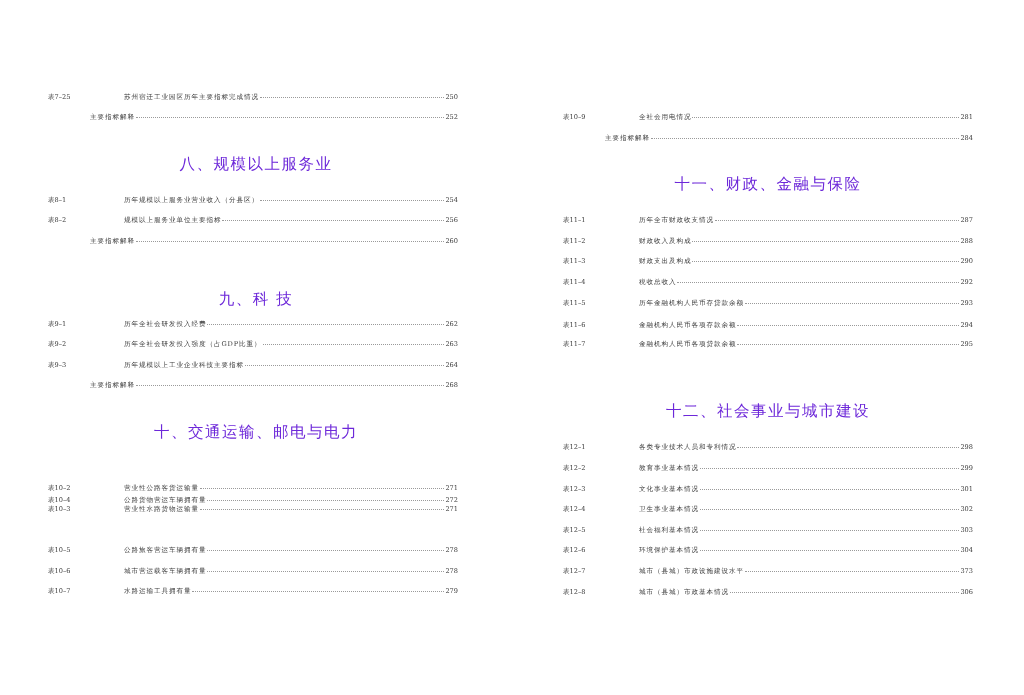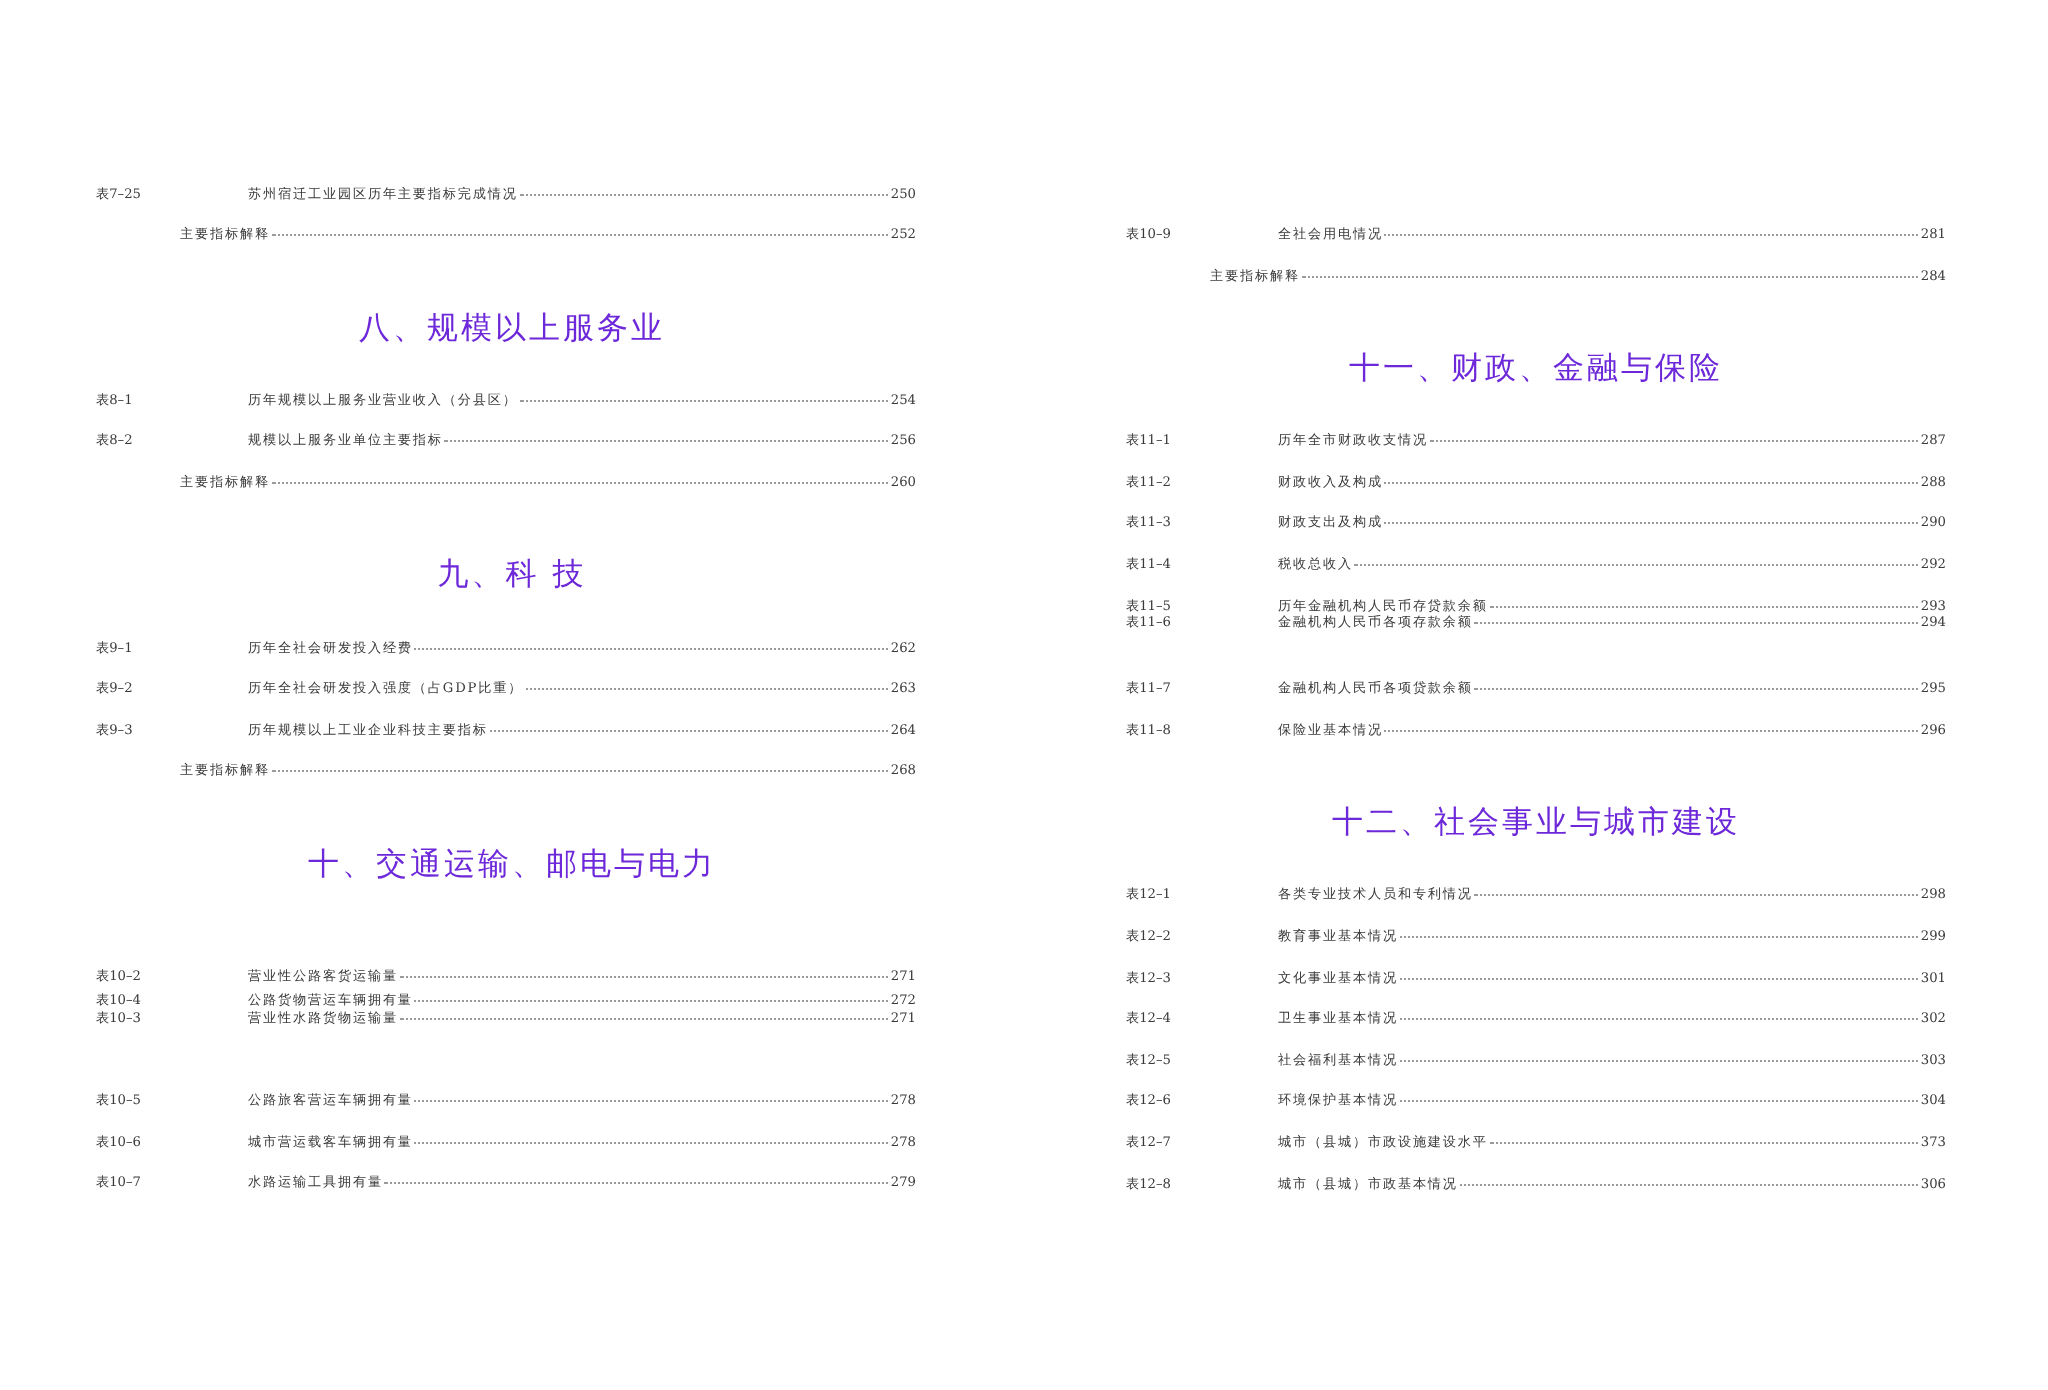--- a/index.html
+++ b/index.html
@@ -104,21 +104,21 @@
     <span class="title">规模以上服务业单位主要指标</span>
     <span class="leader"></span>
     <span class="pg">256</span>
   </div>
   <div class="entry" style="top:236px">
     <span class="title">主要指标解释</span>
     <span class="leader"></span>
     <span class="pg">260</span>
   </div>
 
-  <div class="section-heading" style="top:277px">九、科 技</div>
+  <div class="section-heading" style="top:289px">九、科 技</div>
 
   <div class="entry" style="top:319px">
     <span class="code">表9–1</span>
     <span class="title">历年全社会研发投入经费</span>
     <span class="leader"></span>
     <span class="pg">262</span>
   </div>
   <div class="entry" style="top:339px">
     <span class="code">表9–2</span>
     <span class="title">历年全社会研发投入强度（占GDP比重）</span>
@@ -216,38 +216,32 @@
     <span class="title">税收总收入</span>
     <span class="leader"></span>
     <span class="pg">292</span>
   </div>
   <div class="entry" style="top:298px">
     <span class="code">表11–5</span>
     <span class="title">历年金融机构人民币存贷款余额</span>
     <span class="leader"></span>
     <span class="pg">293</span>
   </div>
-  <div class="entry" style="top:306px">
+  <div class="entry" style="top:320px">
     <span class="code">表11–6</span>
     <span class="title">金融机构人民币各项存款余额</span>
     <span class="leader"></span>
     <span class="pg">294</span>
   </div>
   <div class="entry" style="top:339px">
     <span class="code">表11–7</span>
     <span class="title">金融机构人民币各项贷款余额</span>
     <span class="leader"></span>
     <span class="pg">295</span>
   </div>
-  <div class="entry" style="top:360px">
-    <span class="code">表11–8</span>
-    <span class="title">保险业基本情况</span>
-    <span class="leader"></span>
-    <span class="pg">296</span>
-  </div>
 
   <div class="section-heading" style="top:401px">十二、社会事业与城市建设</div>
 
   <div class="entry" style="top:442px">
     <span class="code">表12–1</span>
     <span class="title">各类专业技术人员和专利情况</span>
     <span class="leader"></span>
     <span class="pg">298</span>
   </div>
   <div class="entry" style="top:463px">

